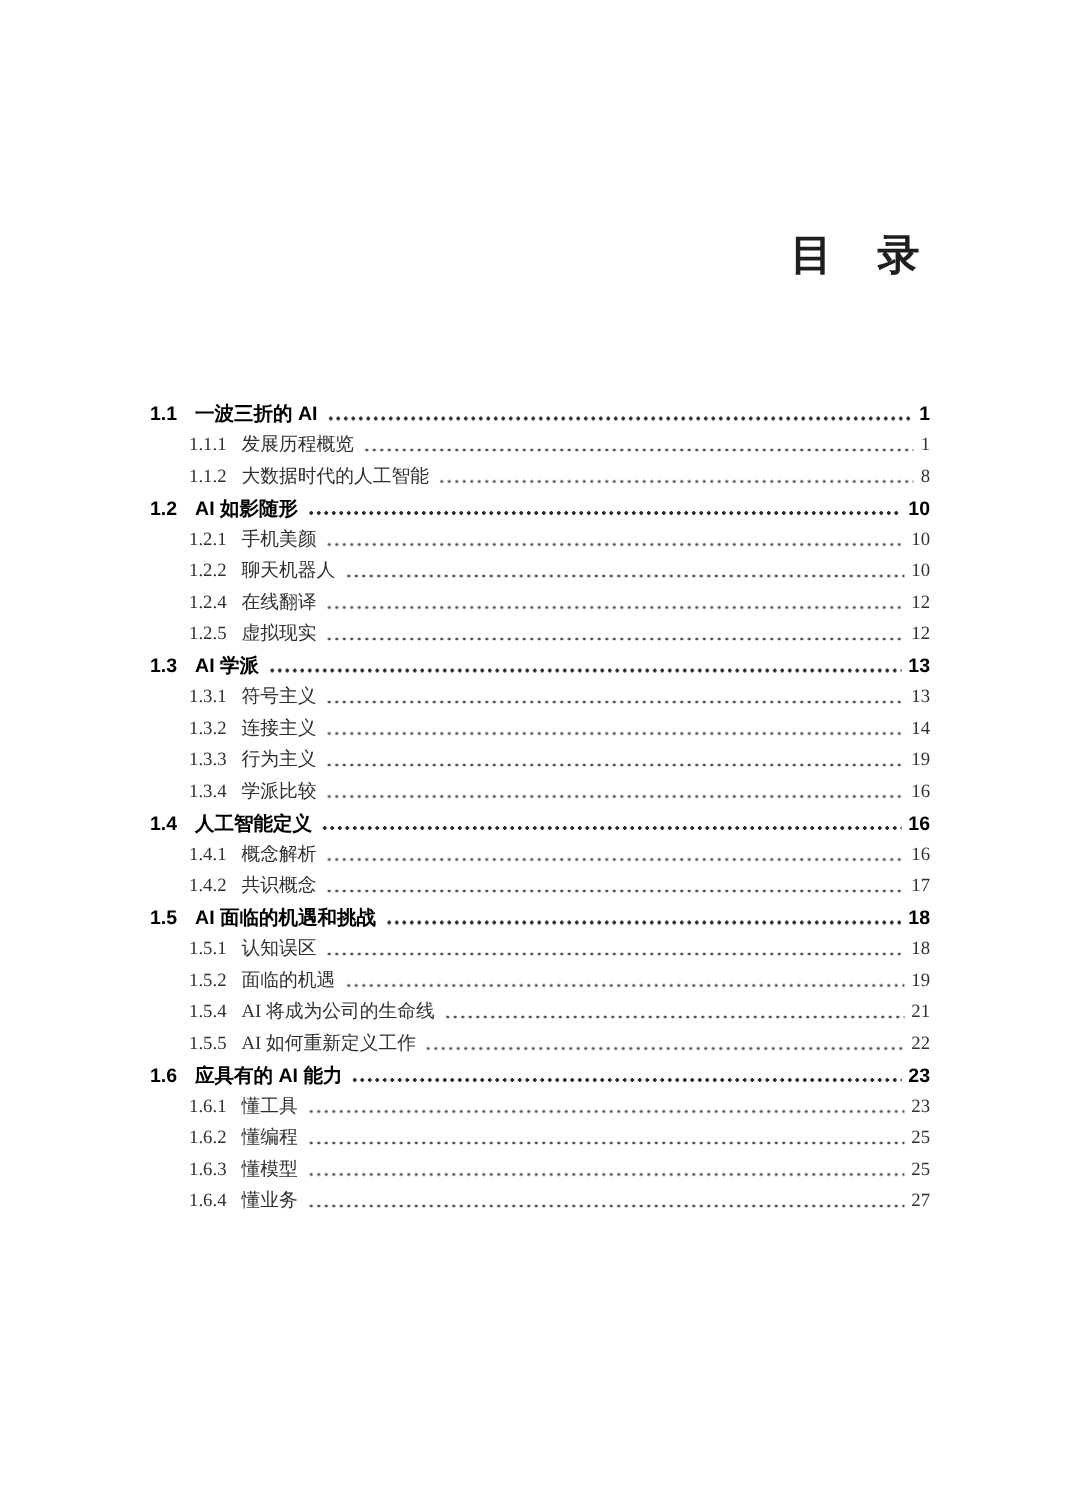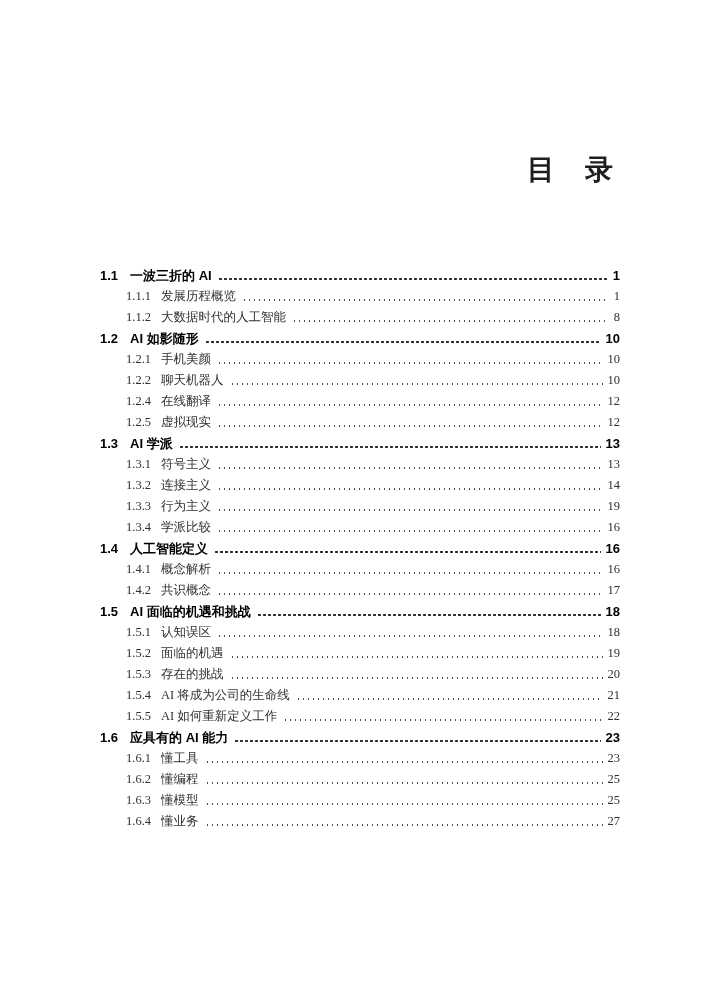--- a/index.html
+++ b/index.html
@@ -211,26 +211,20 @@
     <span class="leader"></span>
     <span class="pagenum">18</span>
   </div>
       <div class="row l2">
     <span class="num">1.5.2</span>
     <span class="label">面临的机遇</span>
     <span class="leader"></span>
     <span class="pagenum">19</span>
   </div>
       <div class="row l2">
-    <span class="num">1.5.3</span>
-    <span class="label">存在的挑战</span>
-    <span class="leader"></span>
-    <span class="pagenum">20</span>
-  </div>
-      <div class="row l2">
     <span class="num">1.5.4</span>
     <span class="label">AI 将成为公司的生命线</span>
     <span class="leader"></span>
     <span class="pagenum">21</span>
   </div>
       <div class="row l2">
     <span class="num">1.5.5</span>
     <span class="label">AI 如何重新定义工作</span>
     <span class="leader"></span>
     <span class="pagenum">22</span>

